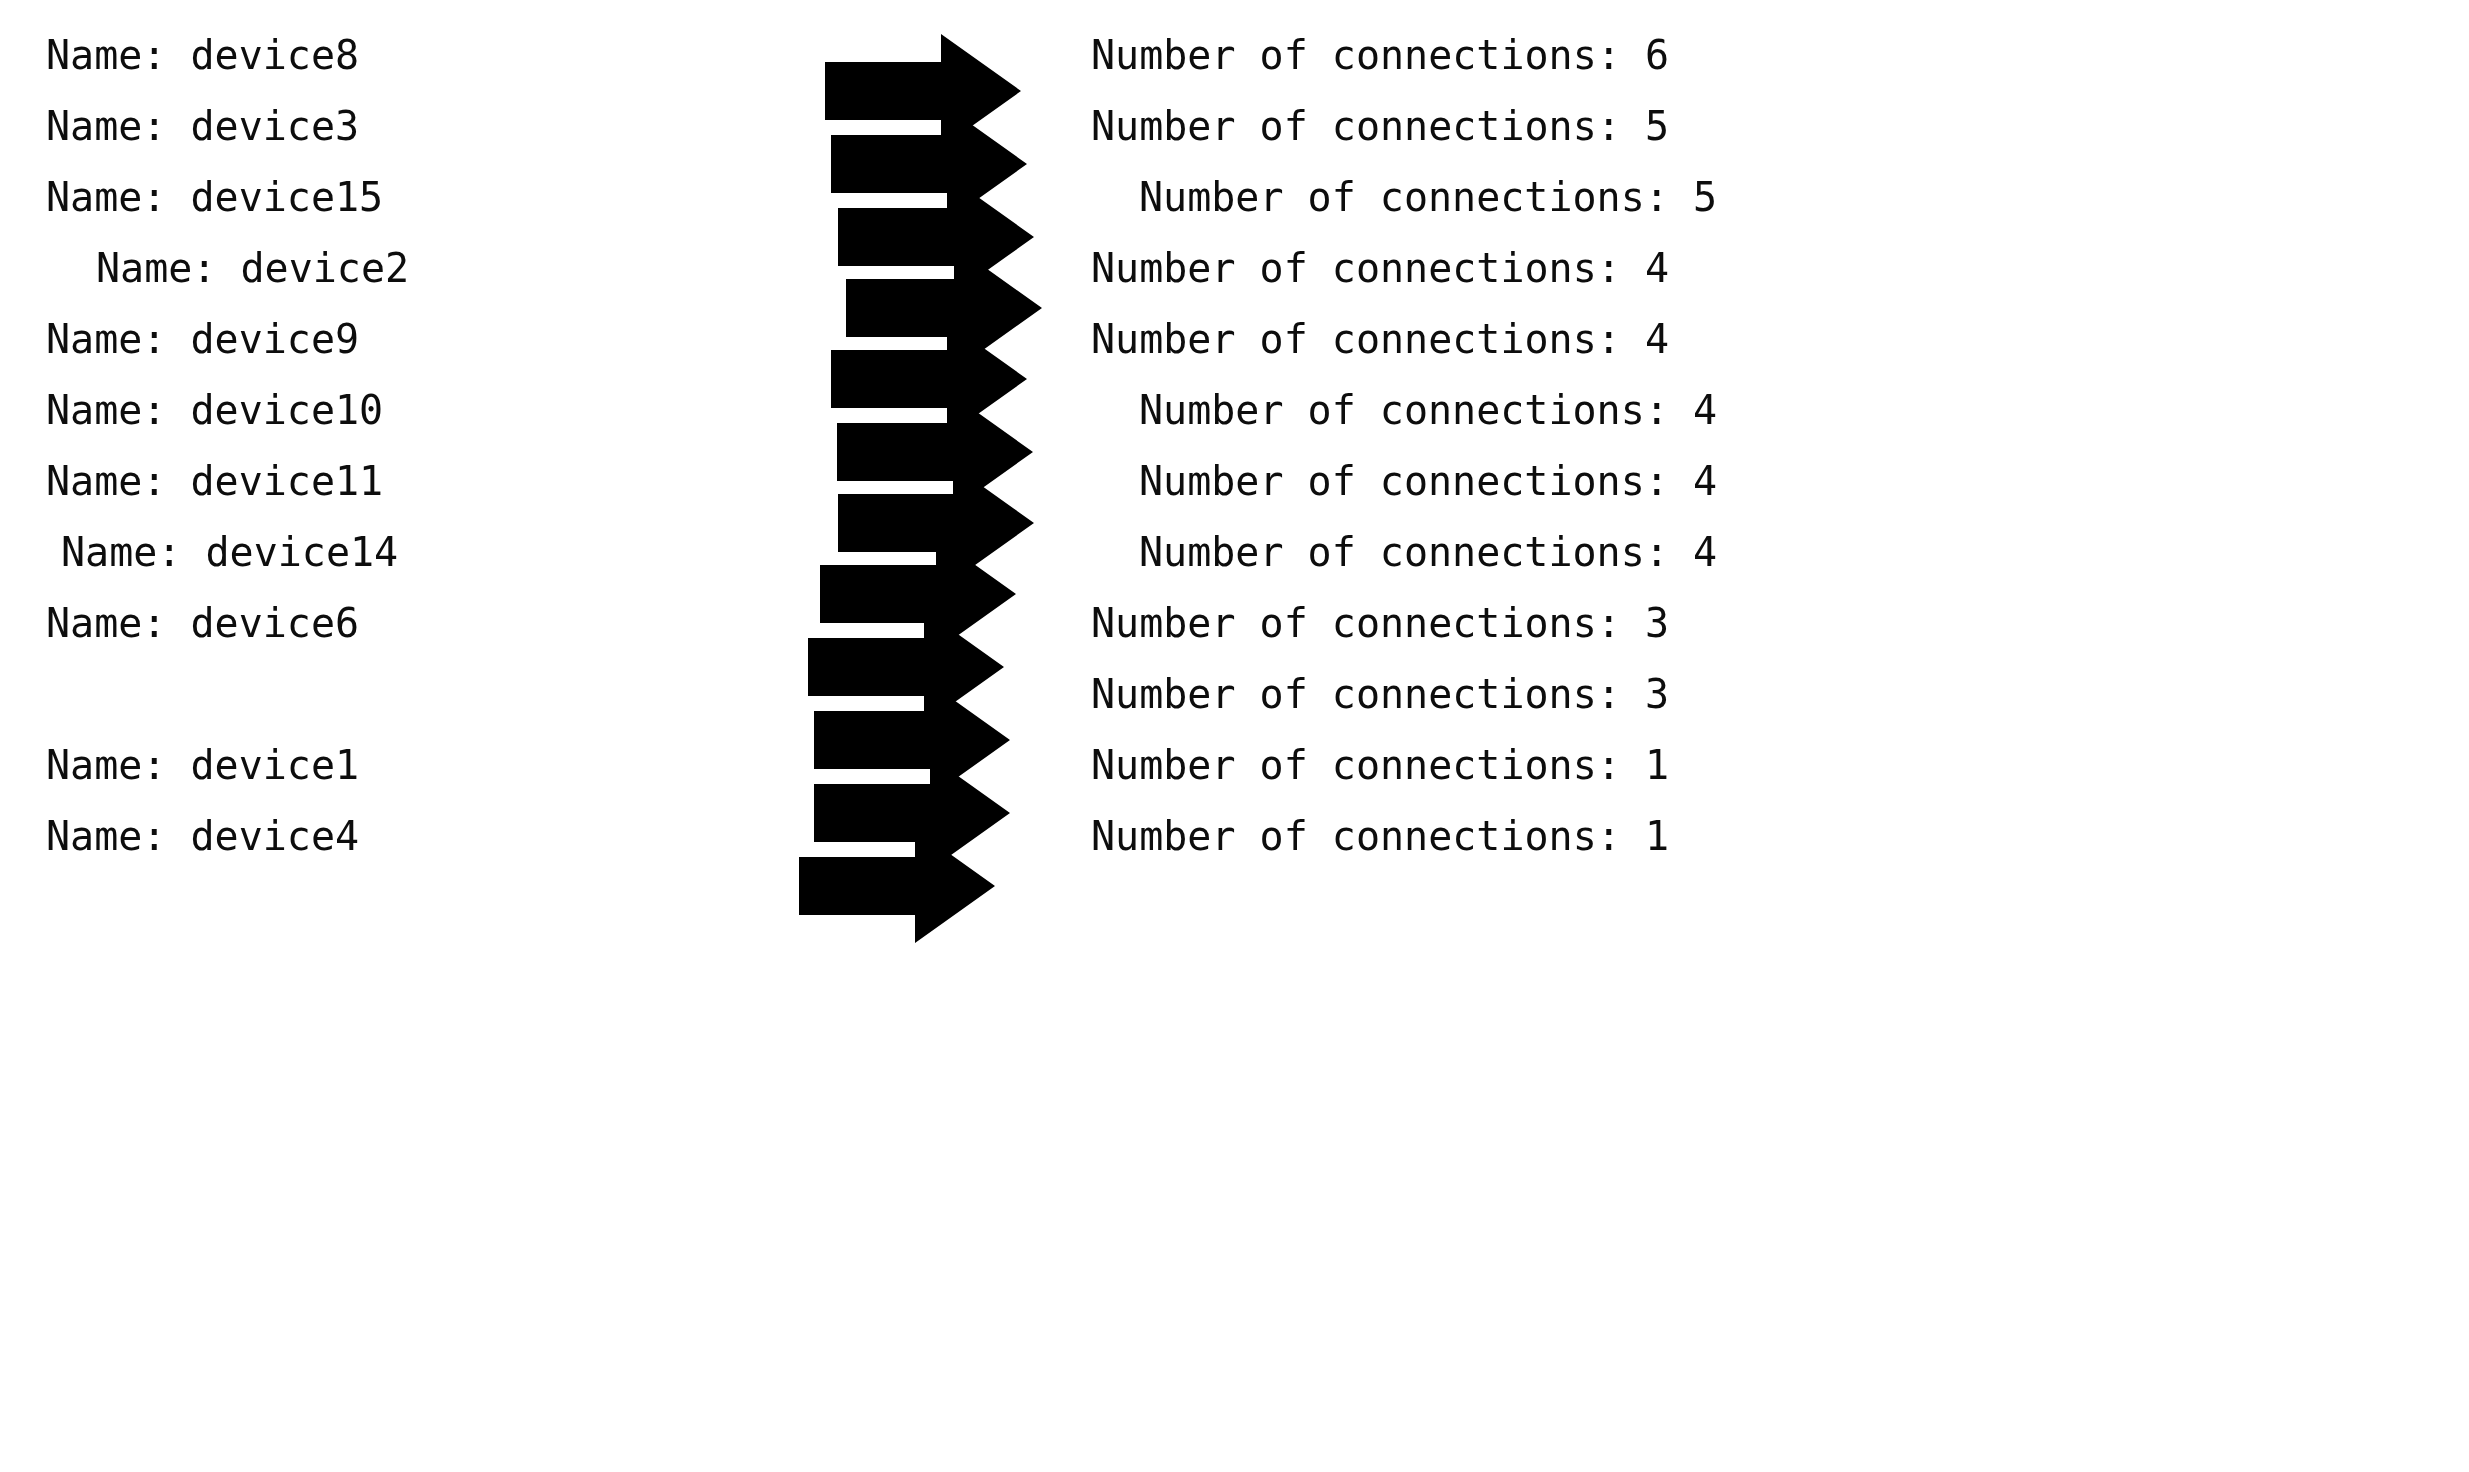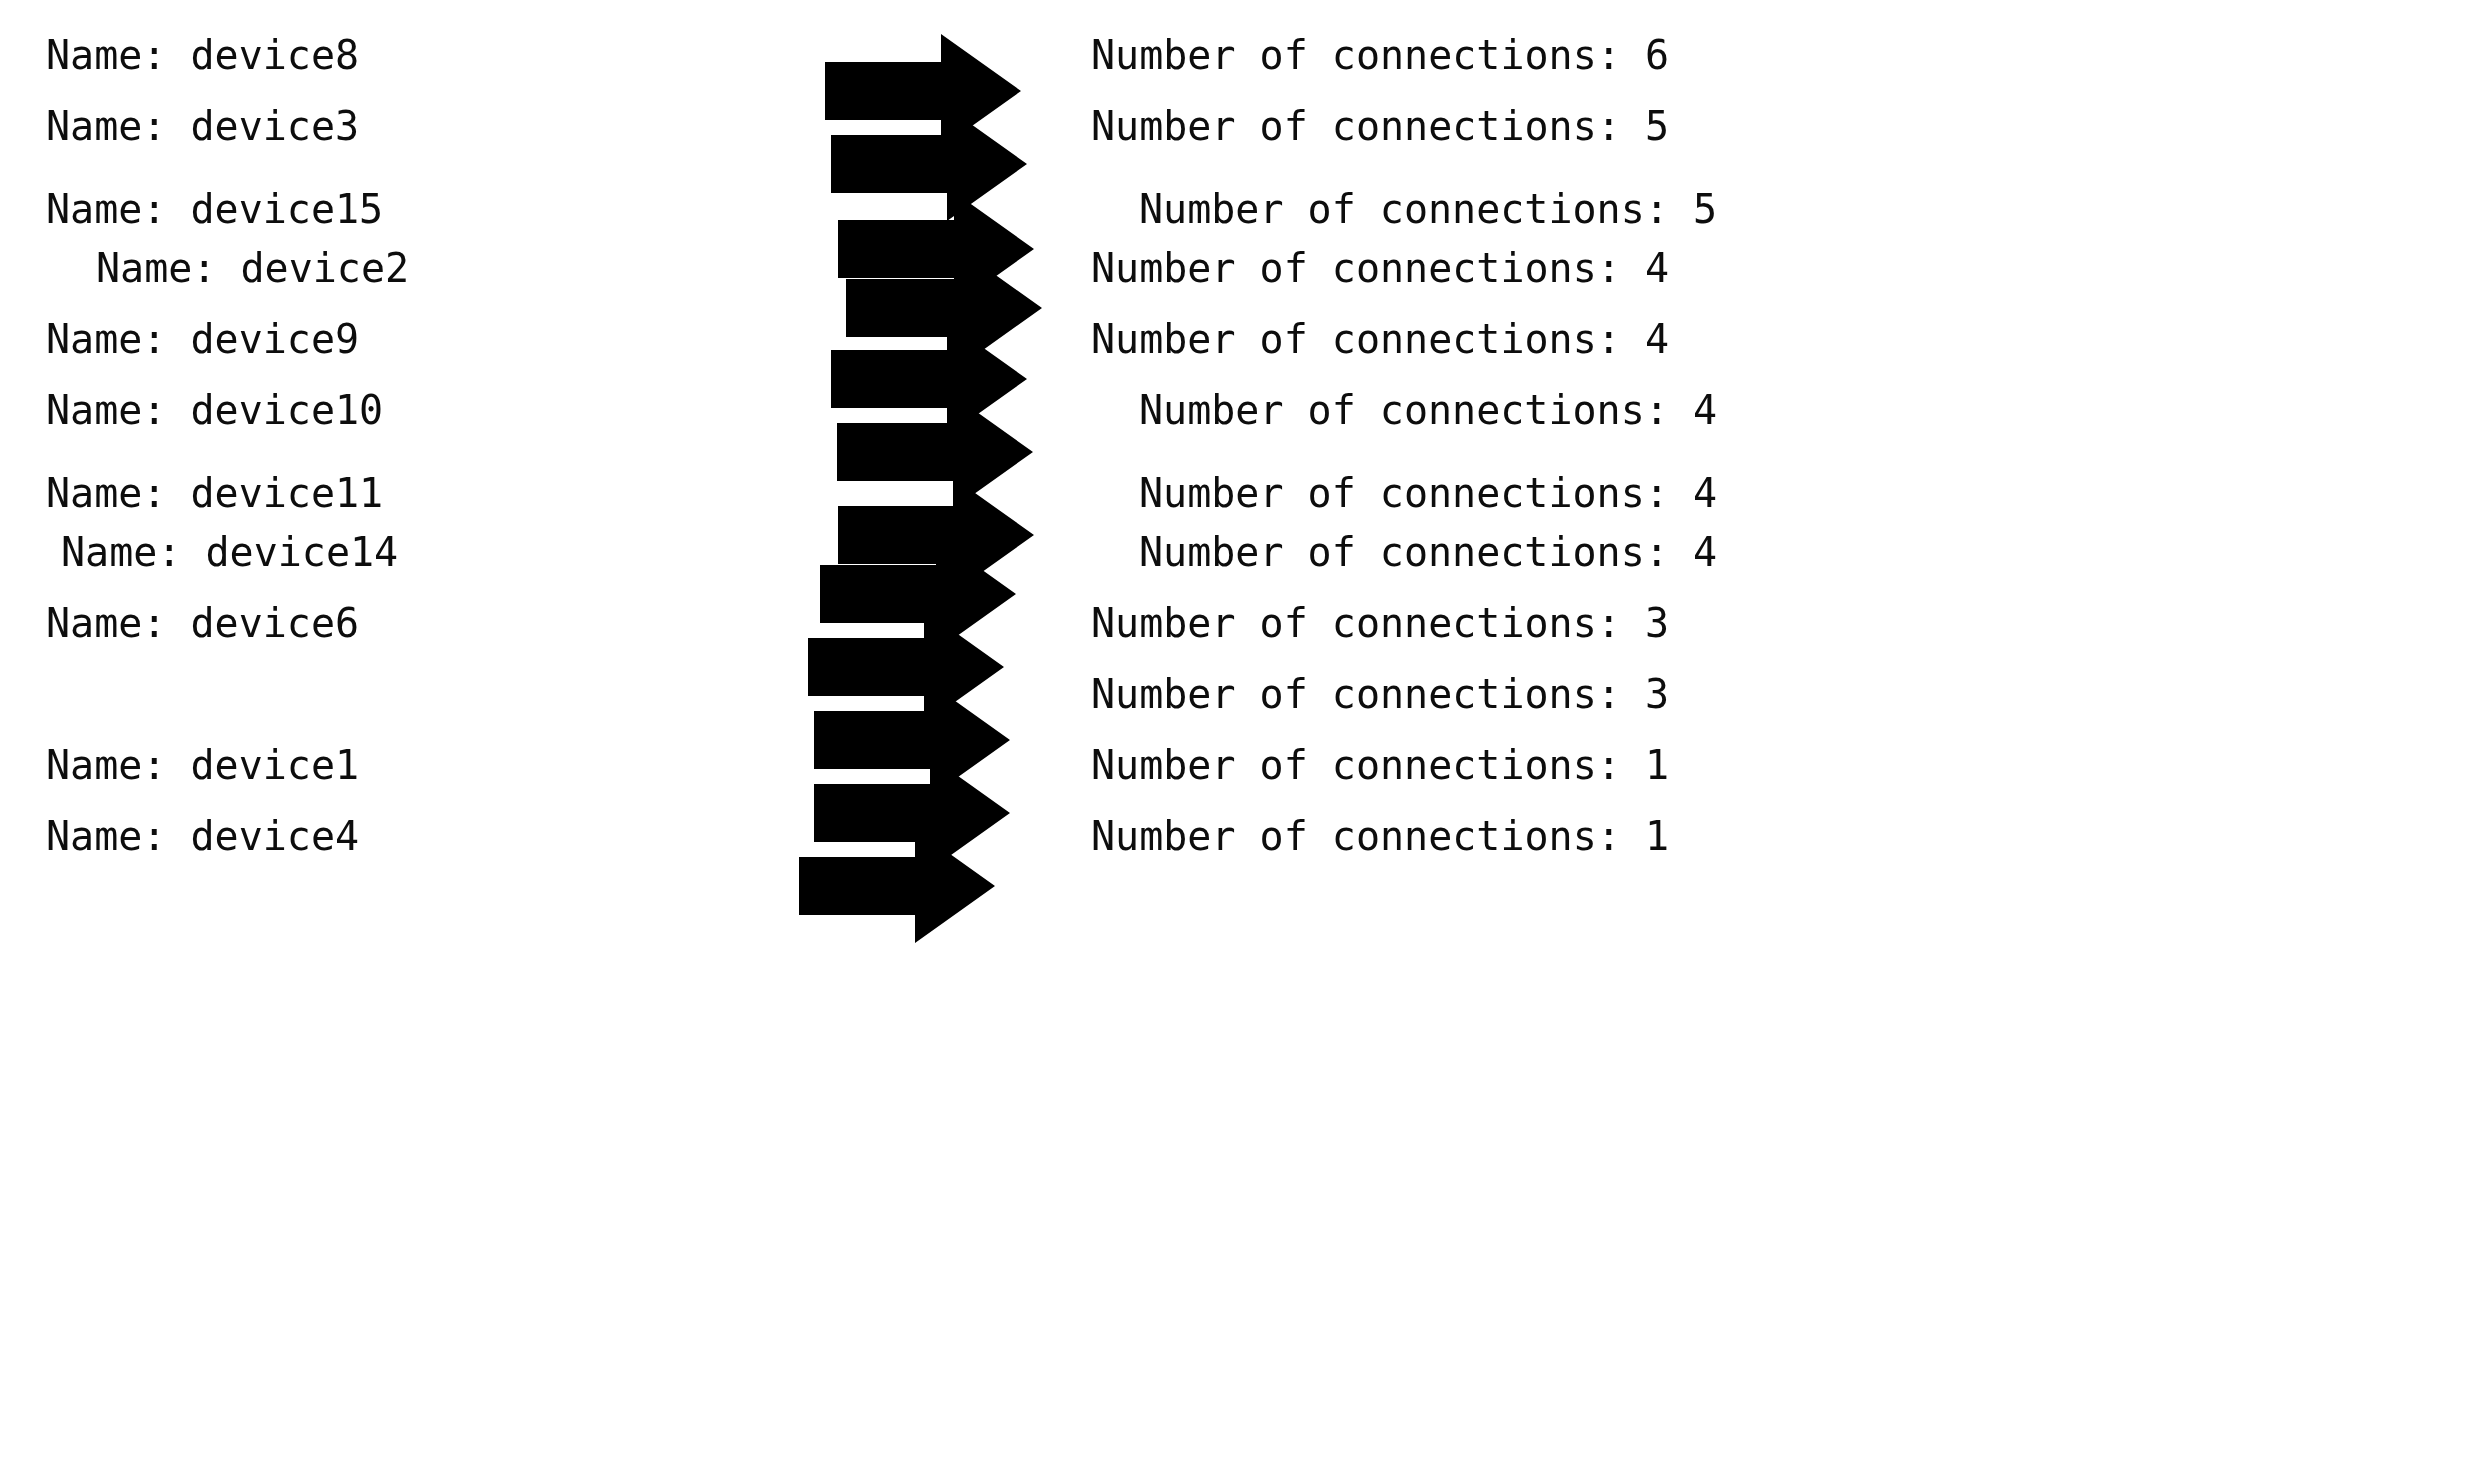--- a/index.html
+++ b/index.html
@@ -78,21 +78,21 @@
     </div>
     <div class="row" style="top: 91px;">
       <div class="cell name-cell" style="left: 46px;">Name: device3</div>
       <div class="arrow-wrap" style="left: 829px; top: 14px;">
         <svg viewBox="0 0 200 118" xmlns="http://www.w3.org/2000/svg" aria-hidden="true">
           <path d="M2 30 L118 30 L118 2 L198 59 L118 116 L118 88 L2 88 Z" fill="#000000"></path>
         </svg>
       </div>
       <div class="cell conn-cell" style="left: 1091px;">Number of connections: 5</div>
     </div>
-    <div class="row" style="top: 174px;">
+    <div class="row" style="top: 162px;">
       <div class="cell name-cell" style="left: 46px;">Name: device15</div>
       <div class="arrow-wrap" style="left: 836px; top: 16px;">
         <svg viewBox="0 0 200 118" xmlns="http://www.w3.org/2000/svg" aria-hidden="true">
           <path d="M2 30 L118 30 L118 2 L198 59 L118 116 L118 88 L2 88 Z" fill="#000000"></path>
         </svg>
       </div>
       <div class="cell conn-cell" style="left: 1139px;">Number of connections: 5</div>
     </div>
     <div class="row" style="top: 233px;">
       <div class="cell name-cell" style="left: 52px; margin-left: 44px;">Name: device2</div>
@@ -114,21 +114,21 @@
     </div>
     <div class="row" style="top: 375px;">
       <div class="cell name-cell" style="left: 46px; text-align: right;">Name: device10</div>
       <div class="arrow-wrap" style="left: 835px; top: 18px;">
         <svg viewBox="0 0 200 118" xmlns="http://www.w3.org/2000/svg" aria-hidden="true">
           <path d="M2 30 L118 30 L118 2 L198 59 L118 116 L118 88 L2 88 Z" fill="#000000"></path>
         </svg>
       </div>
       <div class="cell conn-cell" style="left: 1139px;">Number of connections: 4</div>
     </div>
-    <div class="row" style="top: 446px; margin-top: 12px;">
+    <div class="row" style="top: 446px;">
       <div class="cell name-cell" style="left: 46px;">Name: device11</div>
       <div class="arrow-wrap" style="left: 836px; top: 18px;">
         <svg viewBox="0 0 200 118" xmlns="http://www.w3.org/2000/svg" aria-hidden="true">
           <path d="M2 30 L118 30 L118 2 L198 59 L118 116 L118 88 L2 88 Z" fill="#000000"></path>
         </svg>
       </div>
       <div class="cell conn-cell" style="left: 1139px;">Number of connections: 4</div>
     </div>
     <div class="row" style="top: 517px;">
       <div class="cell name-cell" style="left: 46px; margin-left: 15px;">Name: device14</div>

